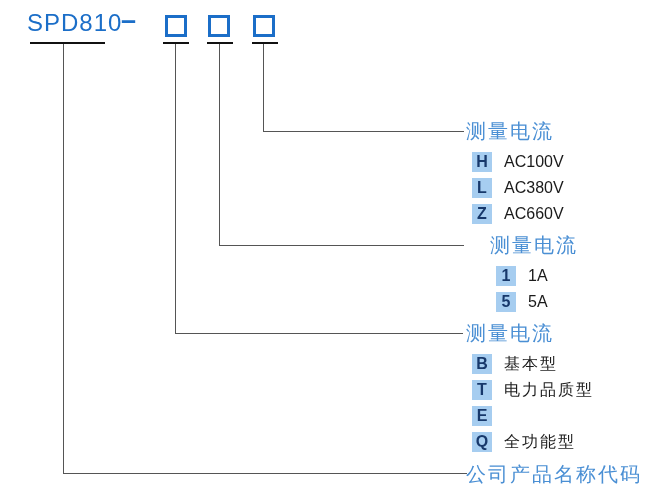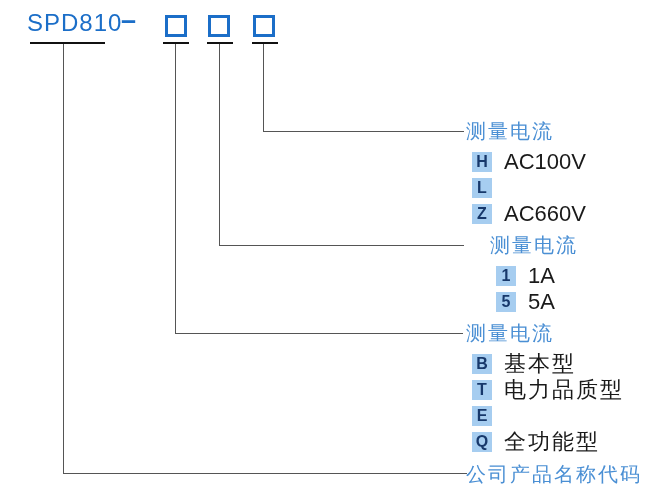--- a/index.html
+++ b/index.html
@@ -51,21 +51,21 @@
   }
   .opts{margin-top:5px;}
   .opt-row{display:flex;align-items:center;height:26px;}
   .badge{
     width:20px;height:20px;margin-left:6px;margin-right:12px;
     background:#a6cdf0;color:#17386b;
     font-size:16px;font-weight:bold;
     display:flex;align-items:center;justify-content:center;
     flex:0 0 auto;
   }
-  .opt-text{font-size:22px;color:#1a1a1a;white-space:nowrap;}
+  .opt-text{font-size:16px;color:#1a1a1a;white-space:nowrap;}
   .opt-text.cjk{letter-spacing:2px;}
 </style>
 </head>
 <body>
 
 <div class="diagram">
 
   <span class="model-prefix">SPD810</span>
   <span class="dash">–</span>
   <span class="sq sq1"></span>
@@ -84,20 +84,21 @@
 
   <div class="group group-voltage">
     <div class="group-label">测量电流</div>
     <div class="opts">
       <div class="opt-row">
         <span class="badge">H</span>
         <span class="opt-text">AC100V</span>
       </div>
       <div class="opt-row">
         <span class="badge">L</span>
+        <span class="opt-text">AC380V</span>
       </div>
       <div class="opt-row">
         <span class="badge">Z</span>
         <span class="opt-text">AC660V</span>
       </div>
     </div>
   </div>
 
   <div class="group group-current">
     <div class="group-label">测量电流</div>

